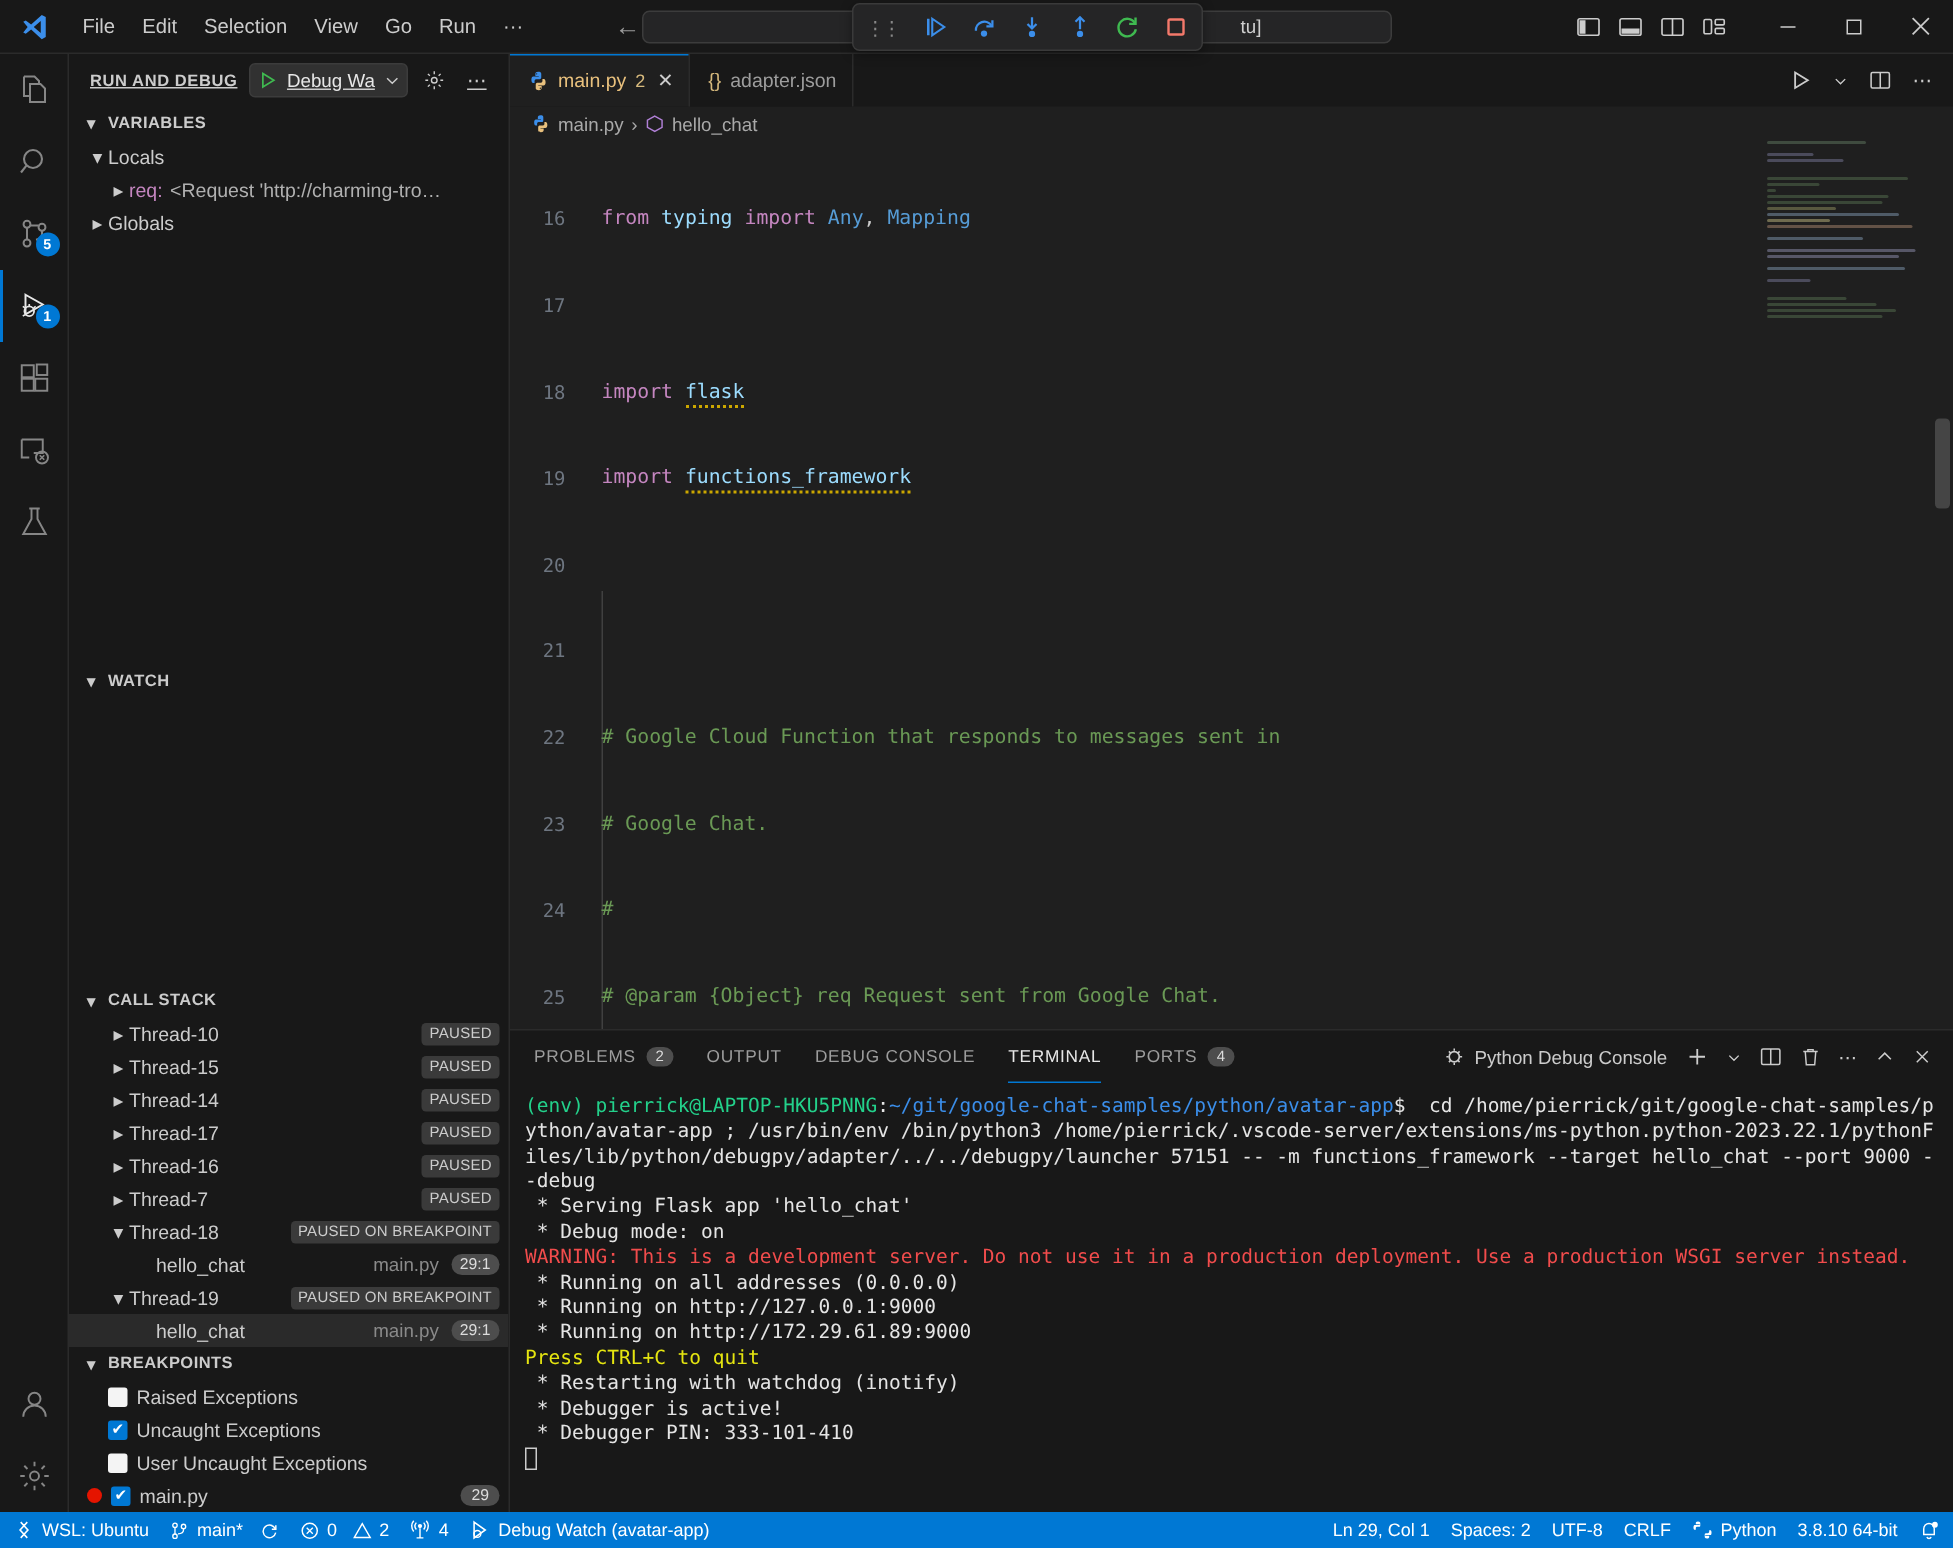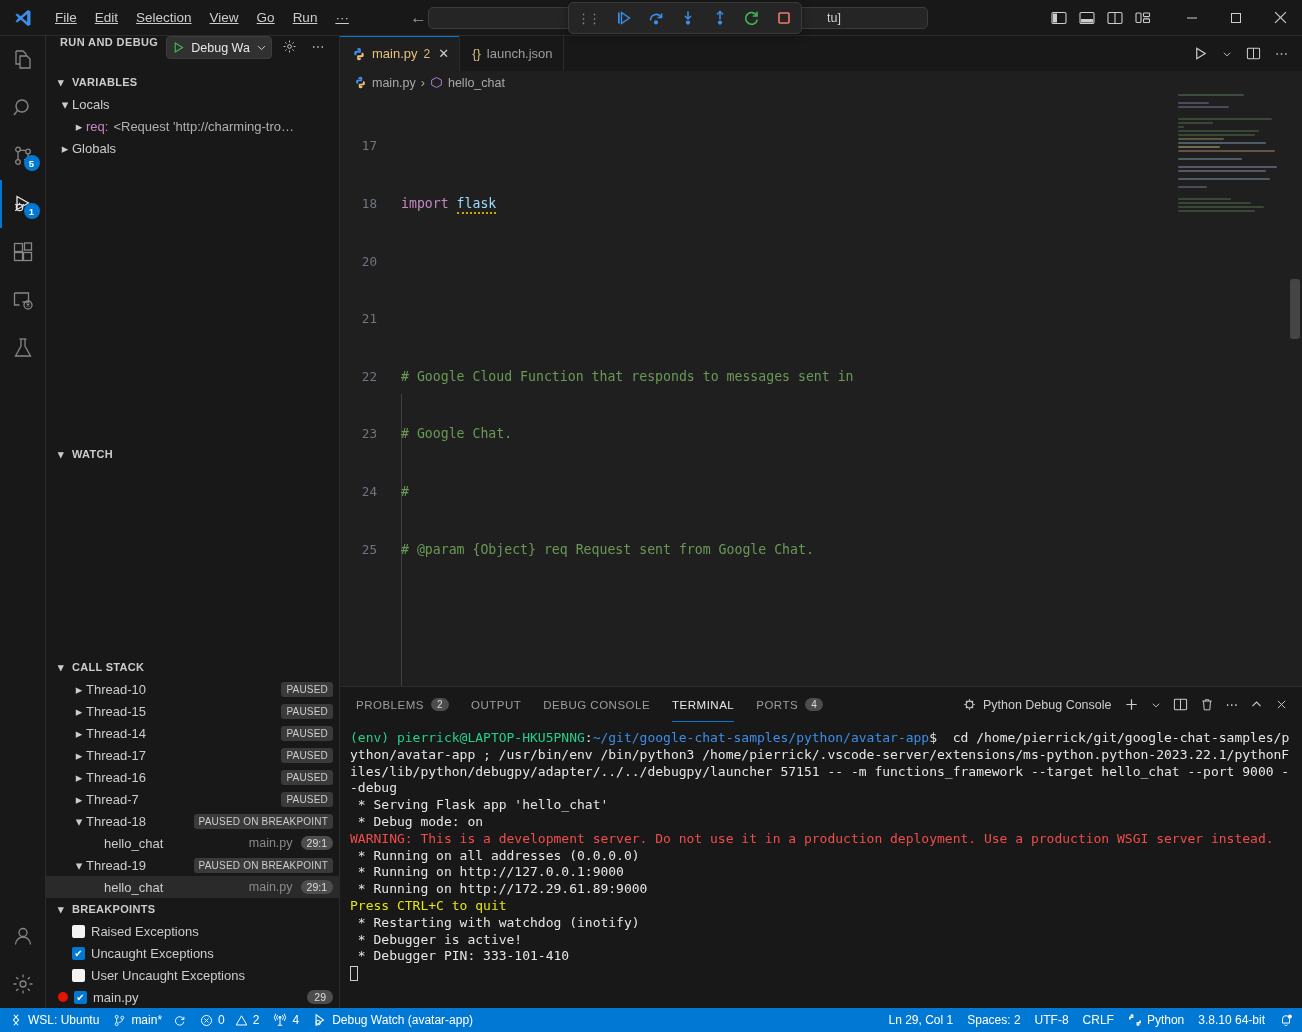--- a/index.html
+++ b/index.html
@@ -15,21 +15,21 @@
 
   
   .titlebar {
     height: 36px; min-height: 36px; background: #181818;
     display: flex; align-items: center; position: relative;
     border-bottom: 1px solid #2b2b2b;
   }
   .vscode-logo { width: 46px; display: flex; align-items: center; justify-content: center; }
   .menu { display: flex; align-items: center; gap: 0px; }
   .menu-item {
-    padding: 4px 9px; font-size: 13.5px; color: #cccccc; border-radius: 4px; cursor: default; text-decoration: underline;
+    padding: 4px 9px; font-size: 13.5px; color: #cccccc; border-radius: 4px; cursor: default;
   }
   .nav-arrows { display: flex; align-items: center; gap: 14px; margin-left: 52px; }
   .nav-arrow { color: #9a9a9a; font-size: 17px; line-height: 1; }
   .nav-arrow.dim { color: #6e6e6e; }
   .qinput {
     position: absolute; left: 428px; top: 7px; width: 500px; height: 22px;
     background: #252526; border: 1px solid #3c3c3c; border-radius: 5px;
     color: #bdbdbd; font-size: 12.5px; line-height: 20px; padding-left: 10px;
     overflow: hidden; white-space: nowrap;
   }
@@ -68,21 +68,21 @@
     display: flex; align-items: center; justify-content: center; padding: 0 3px;
   }
   .ab-bottom { margin-top: auto; }
 
   
   .sidebar {
     width: 294px; min-width: 294px; background: #181818; display: flex; flex-direction: column;
     border-right: 1px solid #2b2b2b; overflow: hidden;
   }
   .sb-header {
-    height: 35px; display: flex; align-items: flex-start; padding: 0 6px 0 14px; gap: 8px;
+    height: 35px; display: flex; align-items: center; padding: 0 6px 0 14px; gap: 8px; text-decoration: underline;
   }
   .sb-title { font-size: 11px; font-weight: bold; letter-spacing: .4px; color: #cccccc; white-space: nowrap; }
   .debug-select {
     display: flex; align-items: center; gap: 6px; background: #313131; border: 1px solid #3c3c3c;
     border-radius: 4px; height: 23px; padding: 0 4px 0 5px; max-width: 112px;
   }
   .debug-select .lbl { font-size: 12.5px; color: #e7e7e7; overflow: hidden; white-space: nowrap; }
   .sb-hicon { color: #cccccc; display: flex; align-items: center; justify-content: center; width: 20px; height: 20px; }
 
   .section-head {
@@ -518,21 +518,21 @@
                 <path d="M7.9 1c-2 0-2.3 1-2.3 1.8v1.3h2.6v.5H4.2S2.6 4.4 2.6 7c0 2.6 1.4 2.5 1.4 2.5h1V8.1s-.1-1.5 1.4-1.5h2.4s1.3 0 1.3-1.3V2.6S10.3 1 7.9 1zM6.6 2c.3 0 .5.2.5.5s-.2.5-.5.5-.5-.2-.5-.5.2-.5.5-.5z" fill="#3b8eea"></path>
                 <path d="M8.1 15c2 0 2.3-1 2.3-1.8v-1.3H7.8v-.5h4s1.6.2 1.6-2.4c0-2.6-1.4-2.5-1.4-2.5h-1v1.4s.1 1.5-1.4 1.5H7.2s-1.3 0-1.3 1.3v2.7S5.7 15 8.1 15zm1.3-1c-.3 0-.5-.2-.5-.5s.2-.5.5-.5.5.2.5.5-.2.5-.5.5z" fill="#e8c07d"></path>
               </svg>
           </span>
           <span class="tname">main.py</span>
           <span class="dirty">2</span>
           <span class="xclose">✕</span>
         </div>
         <div class="tab">
           <span style="color:#d7ba7d">{}</span>
-          <span>launch.json</span>
+          <span>adapter.json</span>
         </div>
         <div class="tabs-right">
           <span>
             <svg width="15" height="15" viewBox="0 0 16 16">
                 <path d="M4 2.5 13 8l-9 5.5z" fill="none" stroke="#cccccc" stroke-width="1.3"></path>
               </svg>
           </span>
           <span>
             <svg width="10" height="10" viewBox="0 0 16 16">
                 <path d="M3 6l5 5 5-5" fill="none" stroke="#cccccc" stroke-width="1.5"></path>
@@ -561,22 +561,24 @@
           <svg width="13" height="13" viewBox="0 0 16 16">
               <path d="M8 1.8 14 5v6l-6 3.2L2 11V5z" fill="none" stroke="#b180d7" stroke-width="1.2"></path>
             </svg>
         </span>
         <span>hello_chat</span>
       </div>
 
       <div class="editor">
         <div class="indent-guide" style="top:300px;bottom:0;"></div>
         <div class="code">
+          <div class="cline"><span class="gutter">16</span><span class="ctext"><span class="kw">from</span> <span class="vr">typing</span> <span class="kw">import</span> <span class="kw2">Any</span>, <span class="kw2">Mapping</span></span></div>
           <div class="cline"><span class="gutter">17</span><span class="ctext"></span></div>
           <div class="cline"><span class="gutter">18</span><span class="ctext"><span class="kw">import</span> <span class="vr squig">flask</span></span></div>
+          <div class="cline"><span class="gutter">19</span><span class="ctext"><span class="kw">import</span> <span class="vr squig">functions_framework</span></span></div>
           <div class="cline"><span class="gutter">20</span><span class="ctext"></span></div>
           <div class="cline"><span class="gutter">21</span><span class="ctext"></span></div>
           <div class="cline"><span class="gutter">22</span><span class="ctext cm"># Google Cloud Function that responds to messages sent in</span></div>
           <div class="cline"><span class="gutter">23</span><span class="ctext cm"># Google Chat.</span></div>
           <div class="cline"><span class="gutter">24</span><span class="ctext cm">#</span></div>
           <div class="cline"><span class="gutter">25</span><span class="ctext cm"># @param {Object} req Request sent from Google Chat.</span></div>
           
           
           
           

